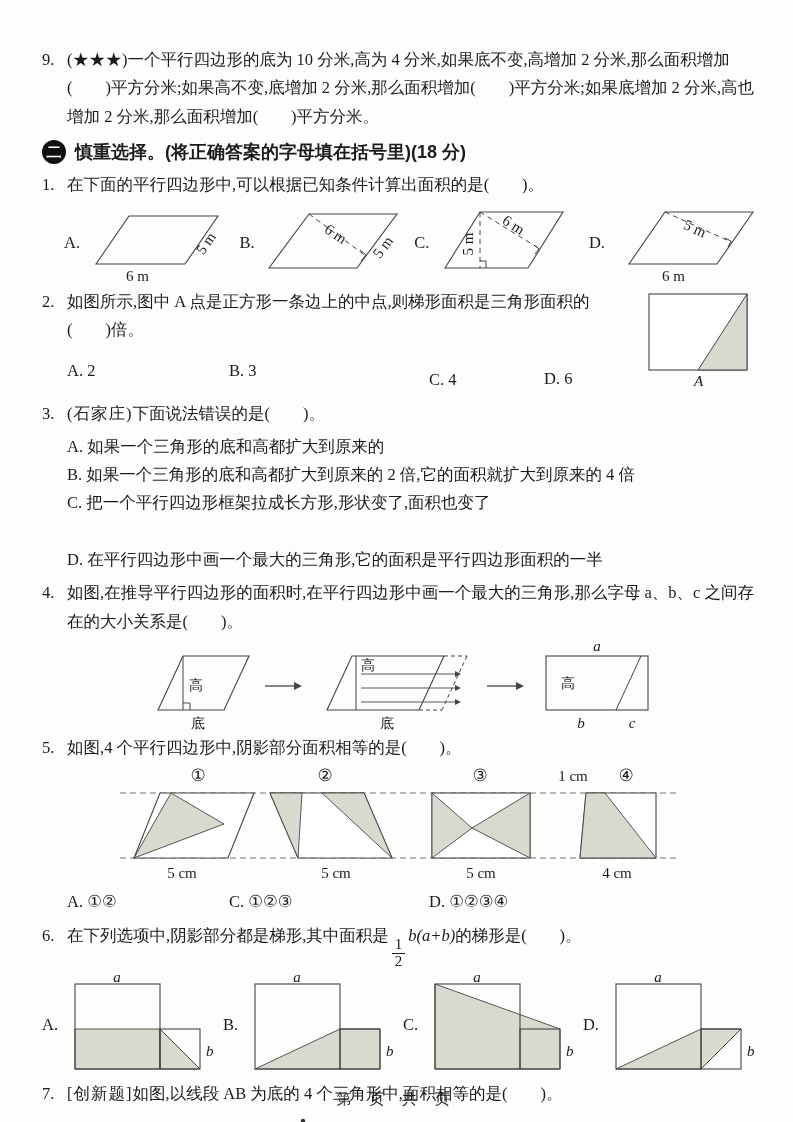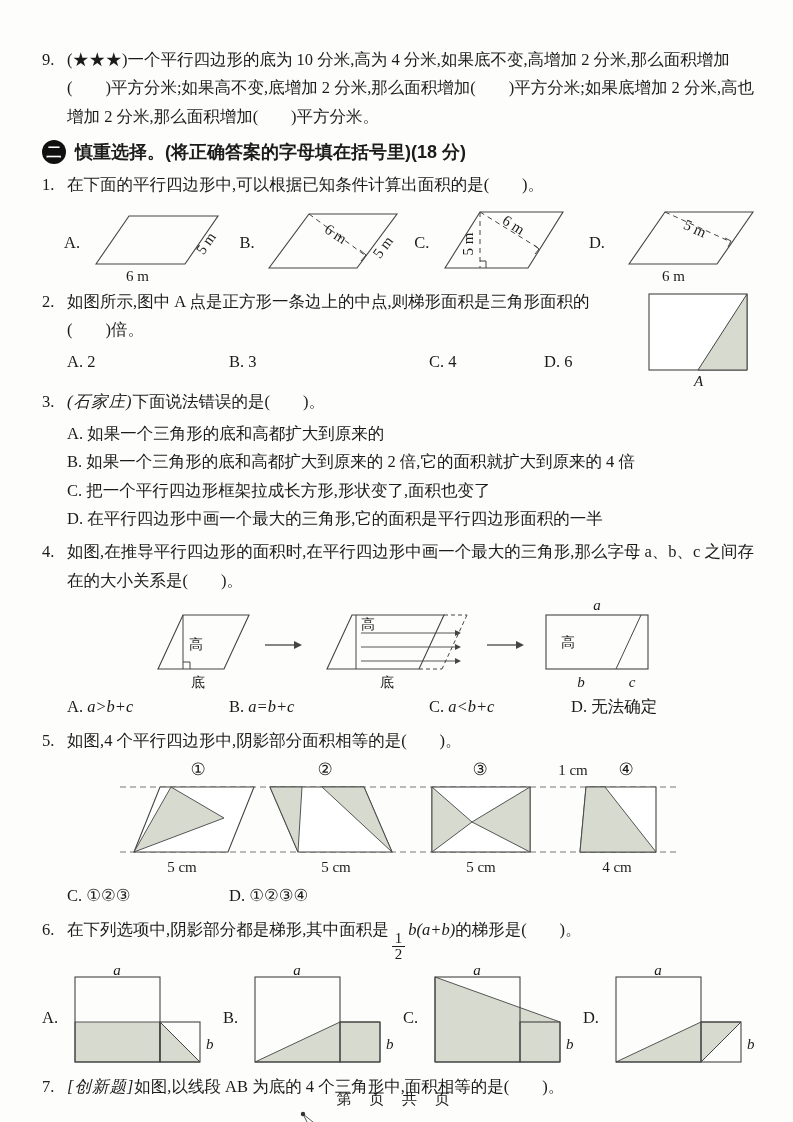--- a/index.html
+++ b/index.html
@@ -5,29 +5,29 @@
   html,body{margin:0;padding:0;}
   body{
     width:793px;height:1122px;background:#fdfdfb;color:#1b1b1b;
     font-family:"Liberation Serif","DejaVu Serif",serif;
     font-size:16.5px;position:relative;overflow:hidden;
   }
   .sheet{padding:46px 34px 0 42px;}
   .q{display:flex;margin-bottom:4px;}
   .qnum{flex:none;width:25px;line-height:1.72;}
   .qtext{flex:1;line-height:1.72;}
-  .tag{font-style:italic;letter-spacing:1px;margin-top:14px;}
+  .tag{letter-spacing:1px;margin-top:14px;}
   .em-math{font-style:italic;font-family:"Liberation Serif","DejaVu Serif",serif;}
   
   .opts-row{display:flex;margin:2px 0 6px 25px;line-height:1.7;align-items:center;}
   .opts-row .opt:nth-child(1){width:162px;}
   .opts-row .opt:nth-child(2){width:200px;}
   .opts-row .opt:nth-child(3){width:142px;}
-  .opts-row .opt:nth-child(4){flex:1;}
-  .opts-row.tight .opt:nth-child(3){width:115px;}
+  .opts-row .opt:nth-child(4){flex:1;margin-top:16px;}
+  .opts-row.tight .opt:nth-child(3){width:115px;margin-top:18px;}
   .optline{margin-left:25px;line-height:1.72;}
   
   .section-head{display:flex;align-items:center;gap:9px;margin:9px 0 7px 0;
     font-family:"Liberation Sans","DejaVu Sans",sans-serif;font-weight:bold;font-size:18px;}
   .badge{width:24px;height:24px;border-radius:50%;background:#101010;color:#fff;
     display:flex;align-items:center;justify-content:center;font-size:15px;flex:none;}
   
   .figrow{display:flex;align-items:center;}
   .figrow .figitem{display:flex;align-items:center;}
   .figletter{margin-right:2px;}
@@ -130,21 +130,21 @@
     </div>
   </div>
 
   <div class="q">
     <div class="qnum">3.</div>
     <div class="qtext"><span class="tag">(石家庄)</span><span>下面说法错误的是(　　)。</span></div>
   </div>
   <div class="optline"><span>A.</span>&nbsp;<span>如果一个三角形的底和高都扩大到原来的</span></div>
   <div class="optline"><span>B.</span>&nbsp;<span>如果一个三角形的底和高都扩大到原来的 2 倍,它的面积就扩大到原来的 4 倍</span></div>
   <div class="optline"><span>C.</span>&nbsp;<span>把一个平行四边形框架拉成长方形,形状变了,面积也变了</span></div>
-  <div class="optline" style="margin-bottom:5px;"><span>D.</span>&nbsp;<span>在平行四边形中画一个最大的三角形,它的面积是平行四边形面积的一半</span></div>
+  <div class="optline" style="margin-bottom:5px;margin-top:28px;"><span>D.</span>&nbsp;<span>在平行四边形中画一个最大的三角形,它的面积是平行四边形面积的一半</span></div>
 
   <div class="q">
     <div class="qnum">4.</div>
     <div class="qtext">如图,在推导平行四边形的面积时,在平行四边形中画一个最大的三角形,那么字母 a、b、c 之间存在的大小关系是(　　)。</div>
   </div>
   <div class="center" style="margin:4px 0 2px 0;gap:6px;">
     <svg width="115" height="92">
       <polygon points="18,70 43,16 109,16 84,70" fill="none" stroke="#444" stroke-width="1.1"></polygon>
       <line x1="43" y1="16" x2="43" y2="70" stroke="#444"></line>
       <path d="M43 63 H50 V70" fill="none" stroke="#444"></path>
@@ -175,26 +175,20 @@
       <polygon points="33,42 41,46 33,50" fill="#444"></polygon>
     </svg>
     <svg width="130" height="92">
       <rect x="15" y="16" width="102" height="54" fill="none" stroke="#444" stroke-width="1.1"></rect>
       <line x1="110" y1="16" x2="85" y2="70" stroke="#444"></line>
       <text x="66" y="11" text-anchor="middle" class="it">a</text>
       <text x="30" y="48" class="cjk">高</text>
       <text x="50" y="88" text-anchor="middle" class="it">b</text>
       <text x="101" y="88" text-anchor="middle" class="it">c</text>
     </svg>
-  </div>
-  <div class="opts-row">
-    <span class="opt"><span>A.</span>&nbsp;<span class="em-math">a&gt;b+c</span></span>
-    <span class="opt"><span>B.</span>&nbsp;<span class="em-math">a=b+c</span></span>
-    <span class="opt"><span>C.</span>&nbsp;<span class="em-math">a&lt;b+c</span></span>
-    <span class="opt"><span>D.</span>&nbsp;<span>无法确定</span></span>
   </div>
 
   <div class="q">
     <div class="qnum">5.</div>
     <div class="qtext">如图,4 个平行四边形中,阴影部分面积相等的是(　　)。</div>
   </div>
   <div class="center" style="margin:0 0 2px 0;">
     <svg width="566" height="120">
       <line x1="2" y1="27" x2="562" y2="27" stroke="#777" stroke-dasharray="6,4"></line>
       <line x1="2" y1="92" x2="562" y2="92" stroke="#777" stroke-dasharray="6,4"></line>
@@ -213,20 +207,21 @@
       <text x="362" y="15" text-anchor="middle" class="circ">③</text>
       <text x="455" y="15" text-anchor="middle">1 cm</text>
       <text x="508" y="15" text-anchor="middle" class="circ">④</text>
       <text x="64" y="112" text-anchor="middle">5 cm</text>
       <text x="218" y="112" text-anchor="middle">5 cm</text>
       <text x="363" y="112" text-anchor="middle">5 cm</text>
       <text x="499" y="112" text-anchor="middle">4 cm</text>
     </svg>
   </div>
   <div class="opts-row">
+    <span class="opt"><span>A.</span>&nbsp;<span>①②</span></span>
     <span class="opt"><span>C.</span>&nbsp;<span>①②③</span></span>
     <span class="opt"><span>D.</span>&nbsp;<span>①②③④</span></span>
   </div>
 
   <div class="q" style="margin-bottom:0;">
     <div class="qnum">6.</div>
     <div class="qtext">
       <span>在下列选项中,阴影部分都是梯形,其中面积是</span><span class="frac">
           <span class="fn">1</span>
           <span class="fd">2</span>

